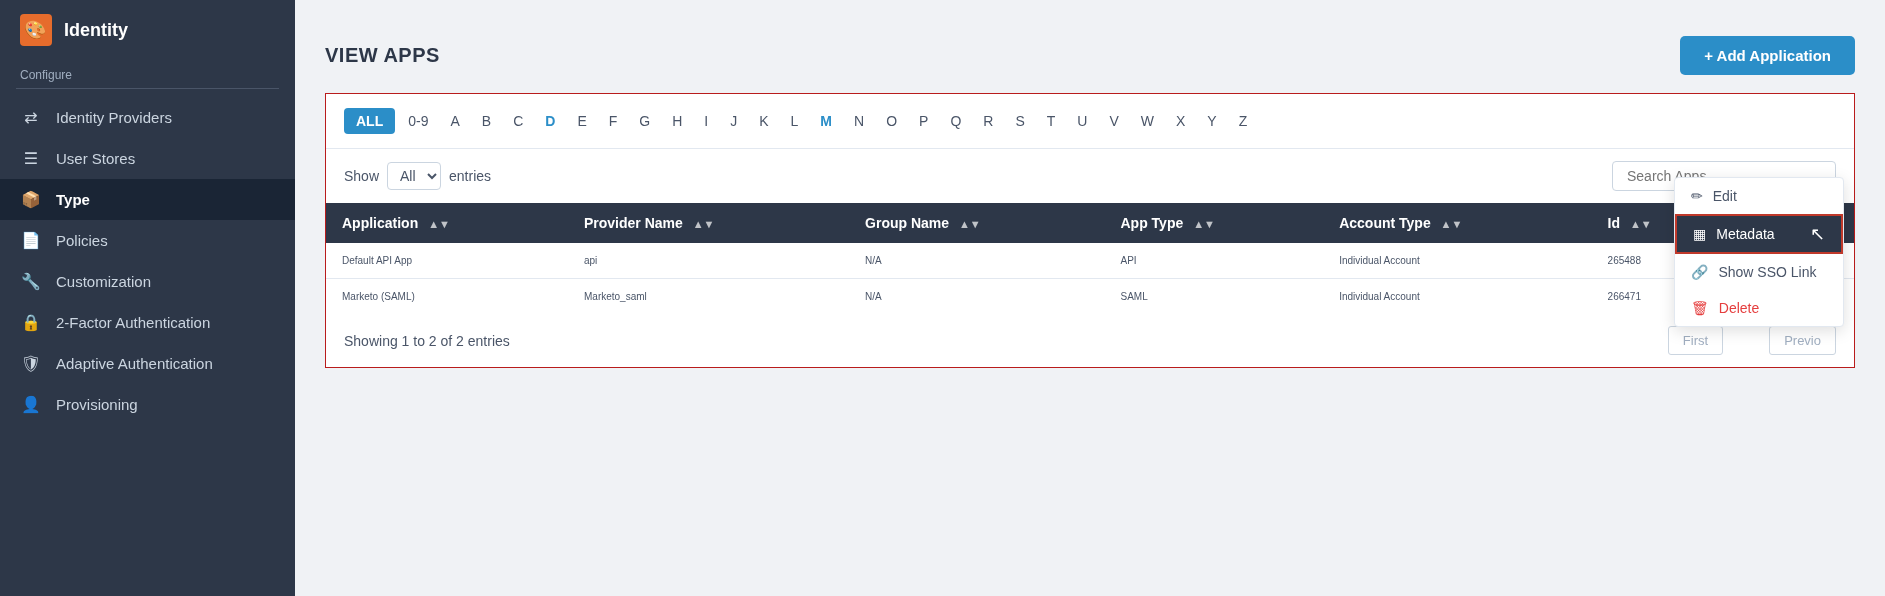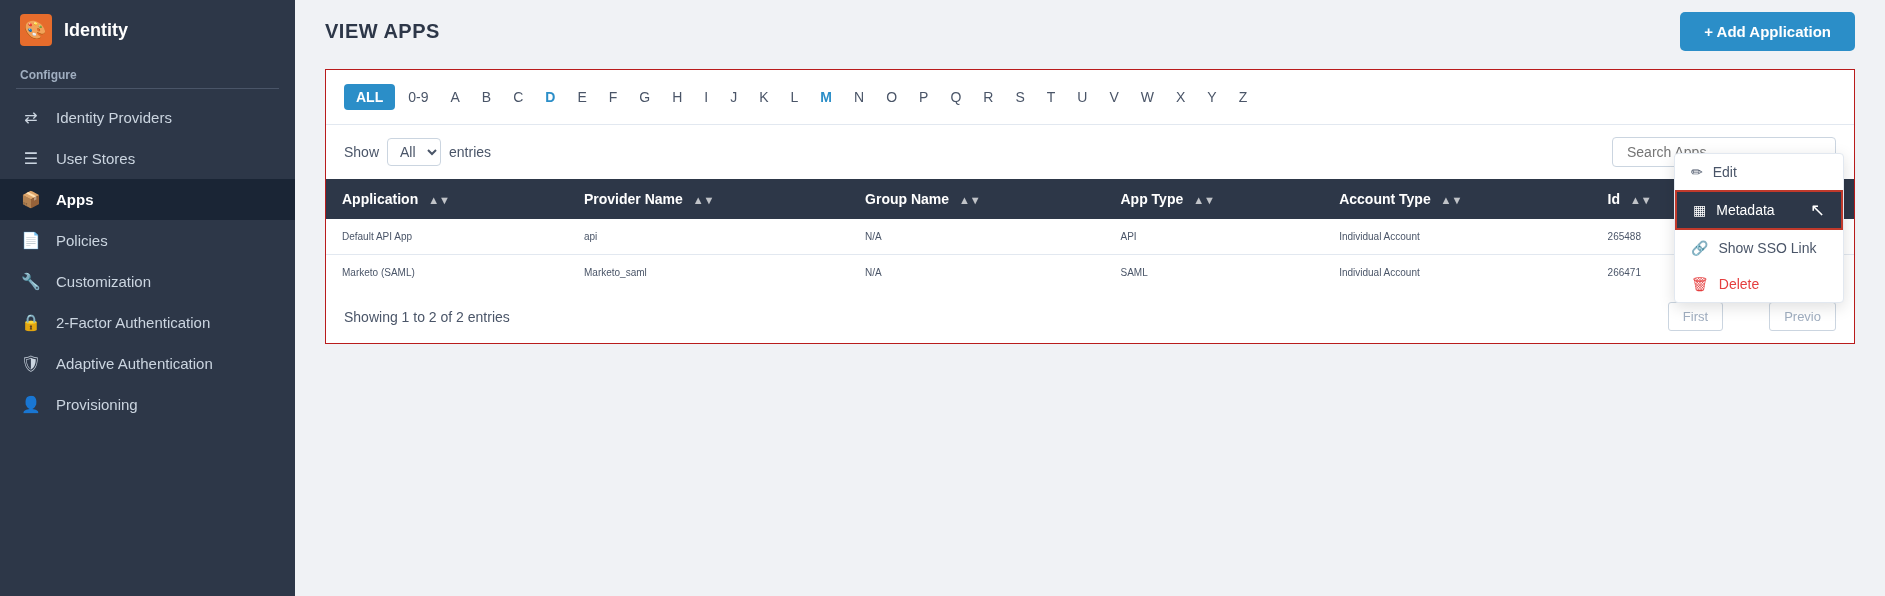--- a/index.html
+++ b/index.html
@@ -32,21 +32,21 @@
     .sidebar-logo-text {
       font-size: 18px;
       font-weight: 600;
       color: #fff;
     }
     .sidebar-section-label {
       font-size: 12px;
       color: #a0aec0;
       padding: 8px 20px 6px 20px;
       text-transform: none;
-      font-weight: 700;
+      font-weight: 400;
     }
     .sidebar-divider {
       height: 1px;
       background: #4a5568;
       margin: 0 16px 8px 16px;
     }
     .sidebar-item {
       display: flex;
       align-items: center;
       gap: 14px;
@@ -67,21 +67,21 @@
       font-size: 16px;
       flex-shrink: 0;
     }
 
     
     .main {
       flex: 1;
       display: flex;
       flex-direction: column;
       overflow-y: auto;
-      padding: 12px 30px;
+      padding: 36px 30px;
       background: #f0f2f5;
     }
 
     
     .header-row {
       display: flex;
       align-items: center;
       justify-content: space-between;
       margin-bottom: 18px;
     }
@@ -295,21 +295,21 @@
   <div class="sidebar-item">
     <span class="sidebar-item-icon">⇄</span>
     <span>Identity Providers</span>
   </div>
   <div class="sidebar-item">
     <span class="sidebar-item-icon">☰</span>
     <span>User Stores</span>
   </div>
   <div class="sidebar-item active">
     <span class="sidebar-item-icon">📦</span>
-    <span>Apps</span>
+    <span>Type</span>
   </div>
   <div class="sidebar-item">
     <span class="sidebar-item-icon">📄</span>
     <span>Policies</span>
   </div>
   <div class="sidebar-item">
     <span class="sidebar-item-icon">🔧</span>
     <span>Customization</span>
   </div>
   <div class="sidebar-item">

